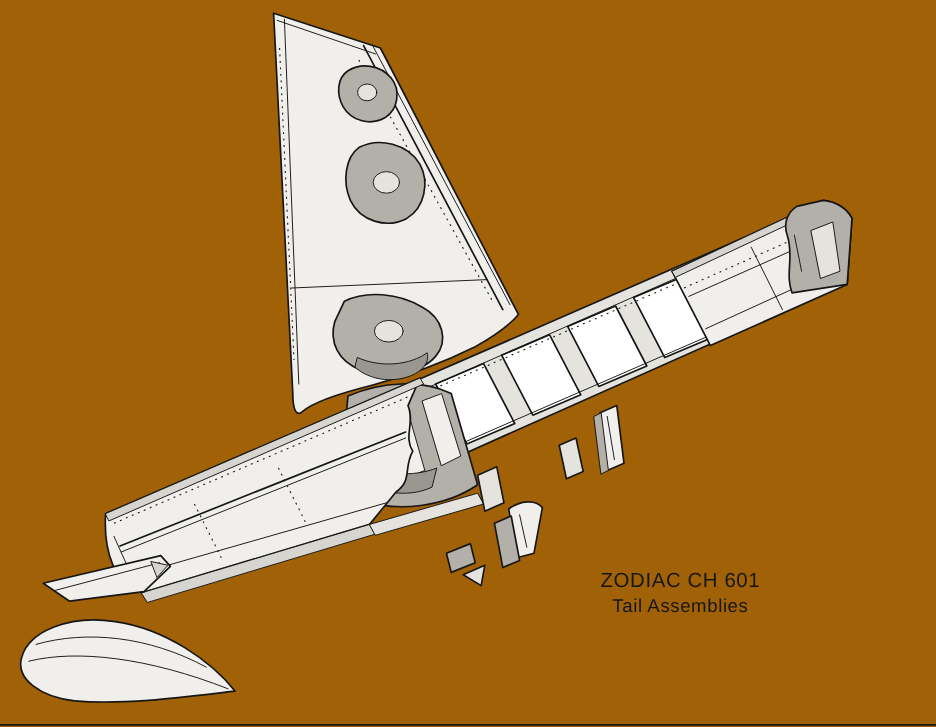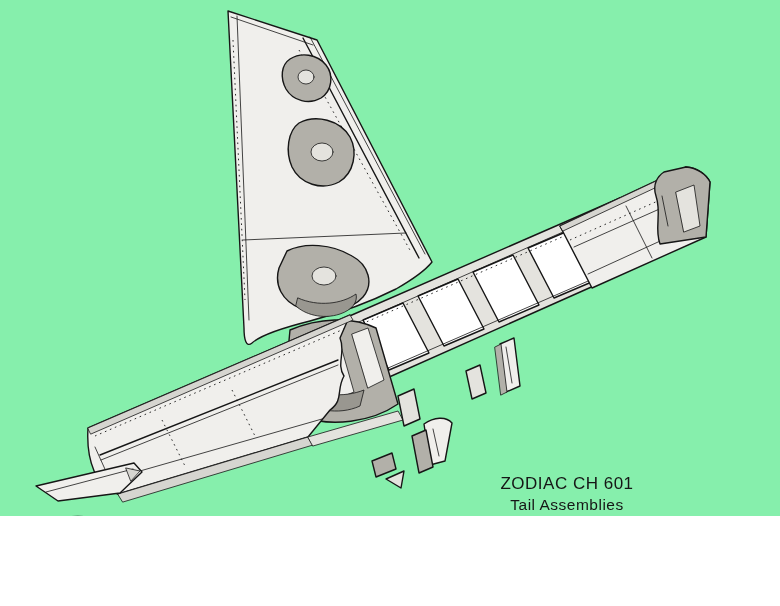--- a/index.html
+++ b/index.html
@@ -1,20 +1,20 @@
 <!DOCTYPE html>
 <html style="--line: #161616;"><head>
 <meta charset="utf-8">
 <style>
   html, body { margin: 0; padding: 0; }
   body { background: #ffffff; }
   .page {
-    width: 780px; height: 516px;
+    width: 780px; height: 606px;
     position: relative;
-    background: #86efac;
+    background: #a16207;
     overflow: hidden;
   }
   svg { display: block; }
   .ln  { stroke: var(--line, #161616); stroke-width: 1.4; stroke-linejoin: round; stroke-linecap: round; }
   .thin{ stroke-width: 0.8; }
   .dot { stroke: var(--line, #161616); stroke-width: 0.9; fill: none; stroke-dasharray: 1.6 3.8; }
   .nofill { fill: none; }
   .caption-text {
     font-family: "Liberation Sans", sans-serif;
     fill: var(--line, #161616);

